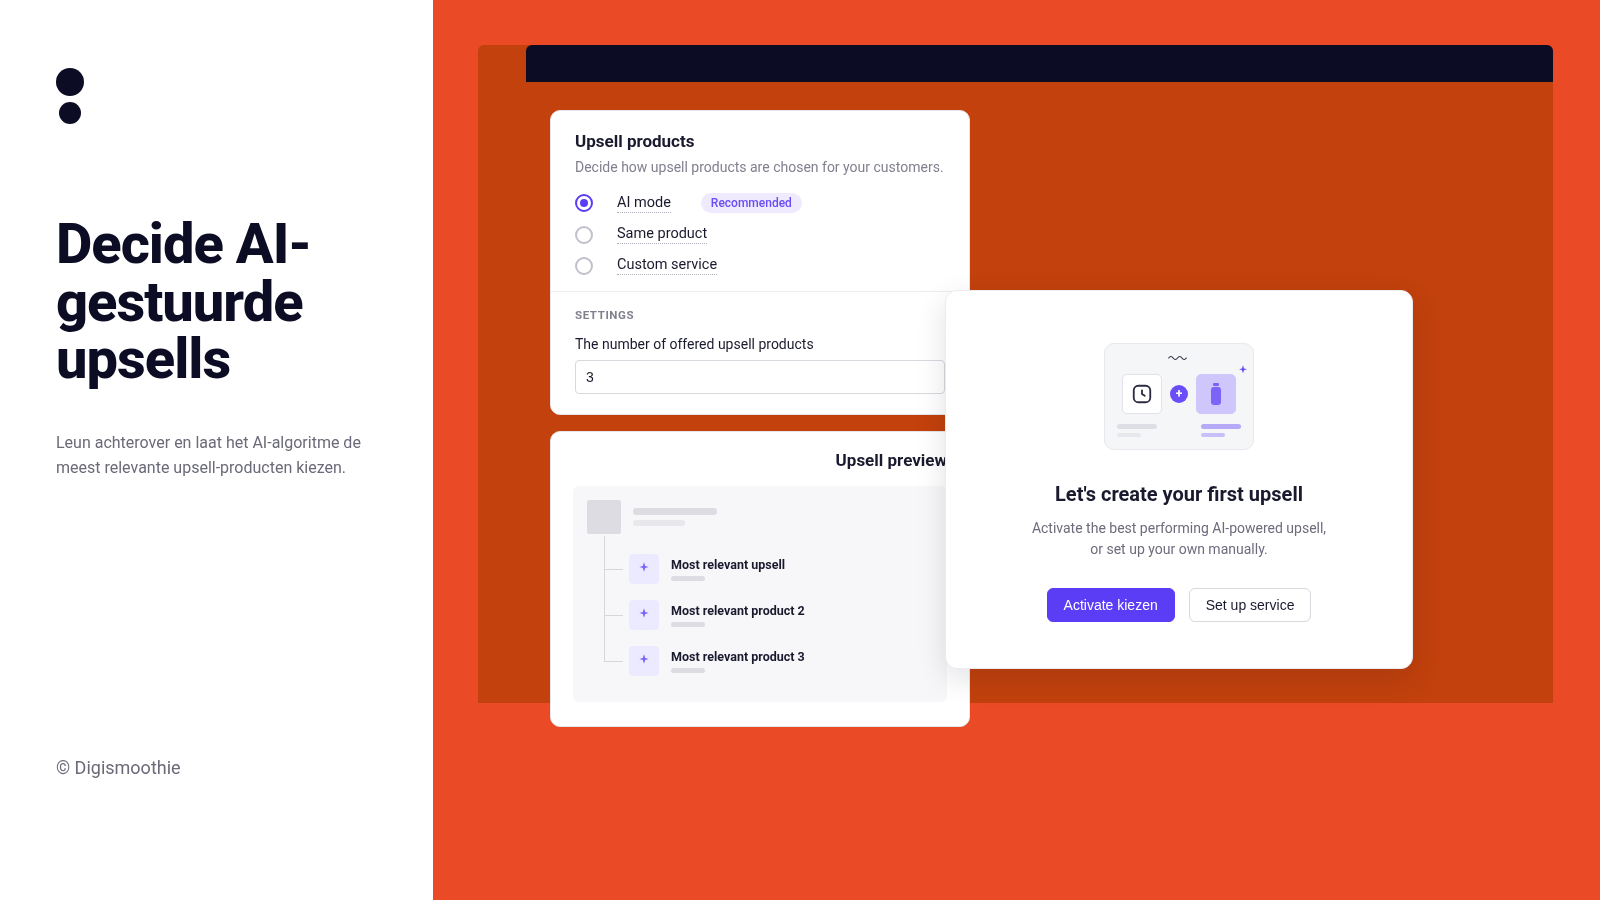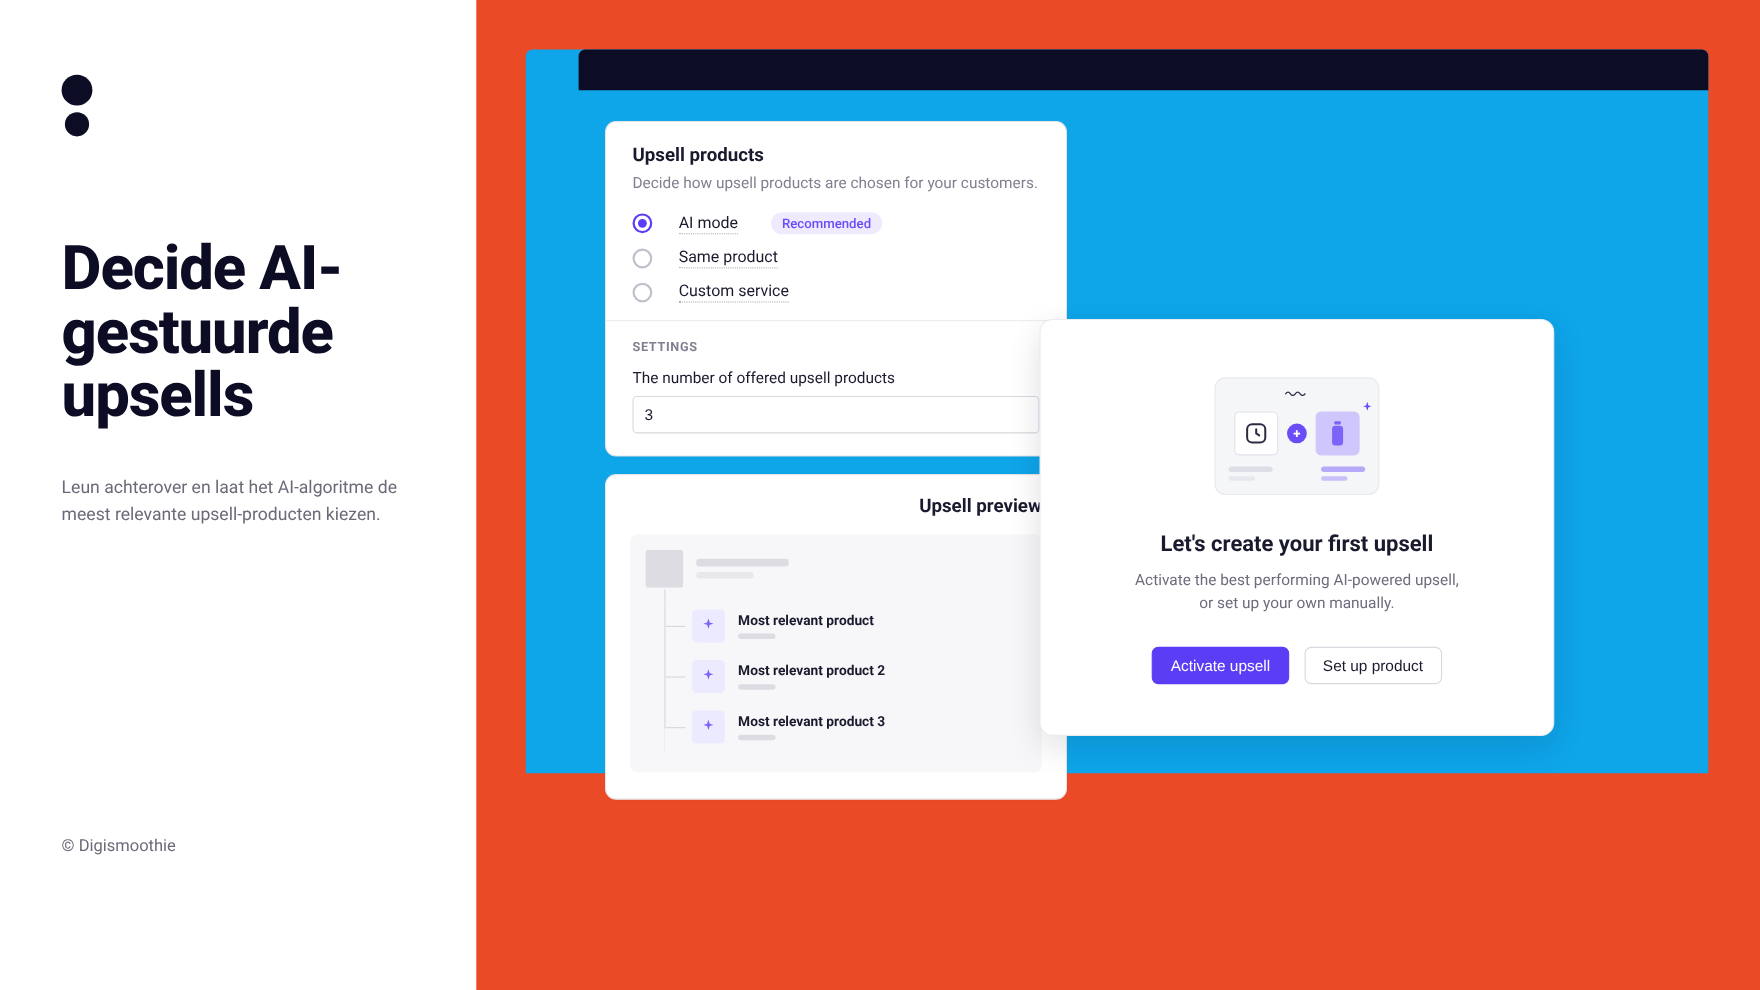--- a/index.html
+++ b/index.html
@@ -6,25 +6,25 @@
   html, body { width: 1600px; height: 900px; font-family: -apple-system, BlinkMacSystemFont, "Segoe UI", Roboto, Helvetica, Arial, sans-serif; overflow: hidden; }
   body { display: flex; background: #fff; }
 
   
   .left-panel { width: 433px; height: 900px; background: #fff; position: relative; padding: 68px 40px 40px 56px; }
   .logo-dots { display: flex; flex-direction: column; gap: 6px; }
   .logo-dot-lg { width: 28px; height: 28px; background: #0c0c24; border-radius: 50%; }
   .logo-dot-sm { width: 22px; height: 22px; background: #0c0c24; border-radius: 50%; margin-left: 3px; }
   .headline { margin-top: 92px; font-size: 56px; font-weight: 800; color: #0c0c24; line-height: 1.03; letter-spacing: -1px; }
   .subhead { margin-top: 42px; font-size: 16px; line-height: 1.55; color: #6a6a78; font-weight: 400; }
-  .copyright { position: absolute; left: 56px; bottom: 122px; font-size: 15px; color: #6a6a78; }
+  .copyright { position: absolute; left: 56px; bottom: 122px; font-size: 18px; color: #6a6a78; }
 
   
   .right-panel { width: 1167px; height: 900px; background: #ea4a25; padding: 45px 45px 0 45px; position: relative; }
-  .app-window { width: 1075px; height: 658px; background: #0ea5e9; border-radius: 6px 6px 0 0; overflow: visible; position: relative; padding-left: 48px; }
+  .app-window { width: 1075px; height: 658px; background: #c2410c; border-radius: 6px 6px 0 0; overflow: visible; position: relative; padding-left: 48px; }
   .app-titlebar { height: 37px; background: #0c0c24; border-radius: 6px 6px 0 0; }
   .canvas { position: absolute; left: 72px; right: 0; top: 65px; bottom: 0; }
 
   
   .card { width: 420px; background: #fff; border: 1px solid #e5e5ea; border-radius: 10px; box-shadow: 0 1px 2px rgba(0,0,0,0.02); }
 
   
   .card-products { padding: 0; }
   .cp-head { padding: 20px 24px 8px 24px; }
   .cp-title { font-size: 17px; font-weight: 700; color: #1a1a2e; }
@@ -140,21 +140,21 @@
           </div>
           <div class="pv-connector"></div>
           <div class="pv-children">
             <div class="pv-item">
               <div class="spark-box">
                 <svg viewBox="0 0 24 24" fill="#7e63f8">
                     <path d="M12 2l1.8 5.4L19 9l-5.2 1.6L12 16l-1.8-5.4L5 9l5.2-1.6z"></path>
                   </svg>
               </div>
               <div>
-                <div class="pv-item-title">Most relevant product</div>
+                <div class="pv-item-title">Most relevant upsell</div>
                 <div class="pv-item-sub"></div>
               </div>
             </div>
             <div class="pv-item">
               <div class="spark-box">
                 <svg viewBox="0 0 24 24" fill="#7e63f8">
                     <path d="M12 2l1.8 5.4L19 9l-5.2 1.6L12 16l-1.8-5.4L5 9l5.2-1.6z"></path>
                   </svg>
               </div>
               <div>
@@ -212,20 +212,20 @@
                 </div>
             </div>
           </div>
         </div>
         <div class="modal-title">Let's create your first upsell</div>
         <div class="modal-desc">
           <span>Activate the best performing AI-powered upsell,</span><br>
           <span>or set up your own manually.</span>
         </div>
         <div class="modal-actions">
-          <button class="btn btn-primary">Activate upsell</button>
-          <button class="btn btn-secondary">Set up product</button>
+          <button class="btn btn-primary">Activate kiezen</button>
+          <button class="btn btn-secondary">Set up service</button>
         </div>
       </div>
 
     </div>
   </div>
 </div>
 
 </body></html>

